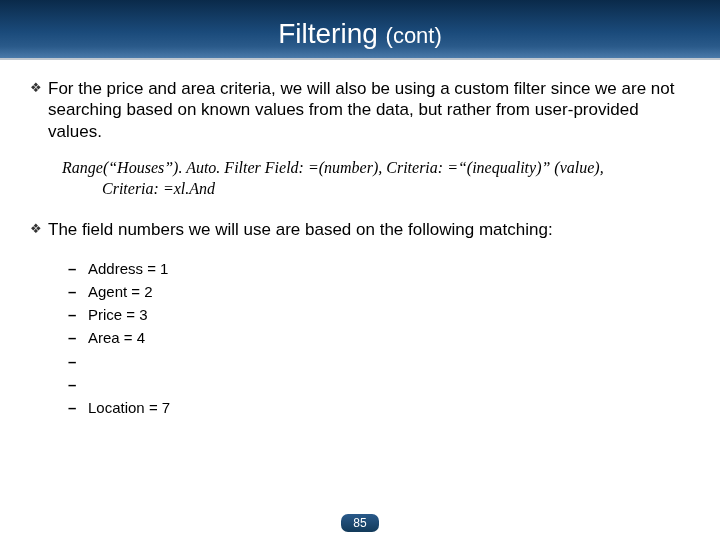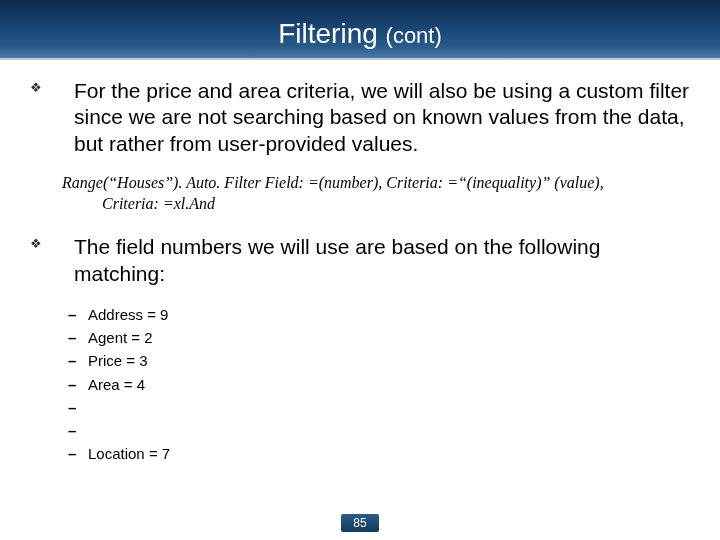--- a/index.html
+++ b/index.html
@@ -39,23 +39,22 @@
   }
   .bullet .mark {
     flex: 0 0 auto;
     width: 18px;
     font-size: 13px;
     color: #333;
     line-height: 20px;
   }
   .bullet .text {
     flex: 1 1 auto;
-    font-size: 21px;
+    font-size: 17px;
     line-height: 1.25;
-    margin-left: 26px;
   }
   .code-block {
     margin: 8px 0 20px 32px;
     font-style: italic;
     font-size: 16px;
     line-height: 1.3;
     color: #000;
     font-family: Liberation Serif, serif;
   }
   .code-indent {
@@ -83,21 +82,21 @@
     width: 100%;
     text-align: center;
   }
   .page-num span {
     display: inline-block;
     background: #1a4a7a;
     background: linear-gradient(to bottom, #2a5a8a, #123a5a);
     color: #fff;
     font-size: 12px;
     padding: 2px 12px;
-    border-radius: 2px;
+    border-radius: 7px;
   }
 </style>
 </head>
 <body>
 
 <div class="slide">
 
   <div class="title-bar">
     <div class="title-text">
       <span>Filtering </span><span class="title-sub">(cont)</span>
@@ -117,21 +116,21 @@
     </div>
 
     <div class="bullet">
       <div class="mark">❖</div>
       <div class="text">The field numbers we will use are based on the following matching:</div>
     </div>
 
     <div class="field-list">
       <div class="field-row">
         <div class="dash">–</div>
-        <div>Address = 9</div>
+        <div>Address = 1</div>
       </div>
       <div class="field-row">
         <div class="dash">–</div>
         <div>Agent = 2</div>
       </div>
       <div class="field-row">
         <div class="dash">–</div>
         <div>Price = 3</div>
       </div>
       <div class="field-row">

